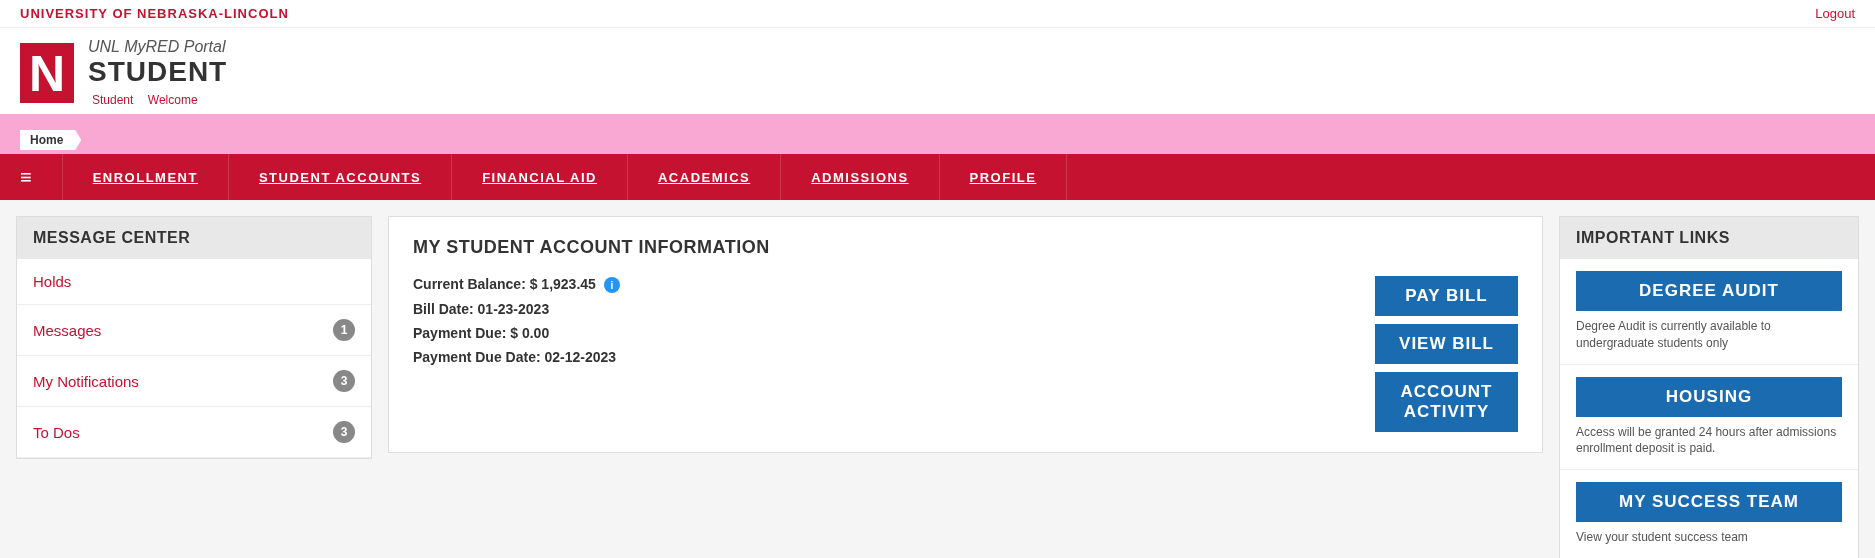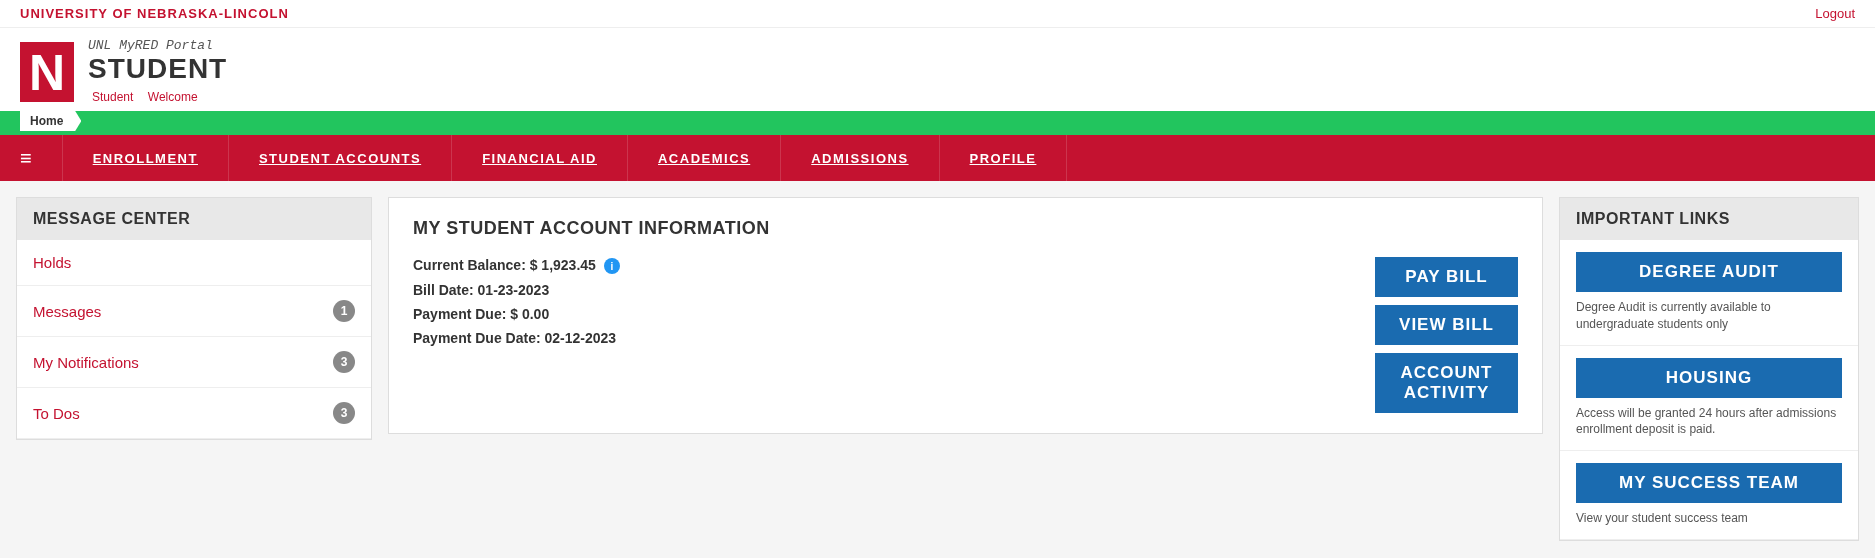--- a/index.html
+++ b/index.html
@@ -35,46 +35,45 @@
       align-items: center;
       padding: 10px 20px 6px 20px;
     }
     .logo-n {
       width: 54px;
       height: 60px;
       margin-right: 14px;
     }
     .header-text {}
     .portal-label {
-      font-size: 13px;
+      font-size: 16px;
       color: #555;
       font-style: italic;
-      font-family: Liberation Mono, monospace;
     }
     .student-label {
       font-size: 28px;
       font-weight: bold;
       color: #333;
       letter-spacing: 1px;
     }
     .header-links {
       margin-left: 4px;
       margin-top: 2px;
     }
     .header-links a {
       font-size: 12px;
       color: #c41230;
       margin-right: 10px;
       text-decoration: none;
     }
 
     
     .breadcrumb-bar {
-      background: #22c55e;
-      padding: 0 0 4px 20px;
+      background: #f9a8d4;
+      padding: 16px 0 4px 20px;
       display: flex;
       align-items: center;
     }
     .breadcrumb-home {
       background: #fff;
       color: #333;
       font-size: 12px;
       padding: 3px 18px 3px 10px;
       clip-path: polygon(0 0, 90% 0, 100% 50%, 90% 100%, 0 100%);
       font-weight: bold;

